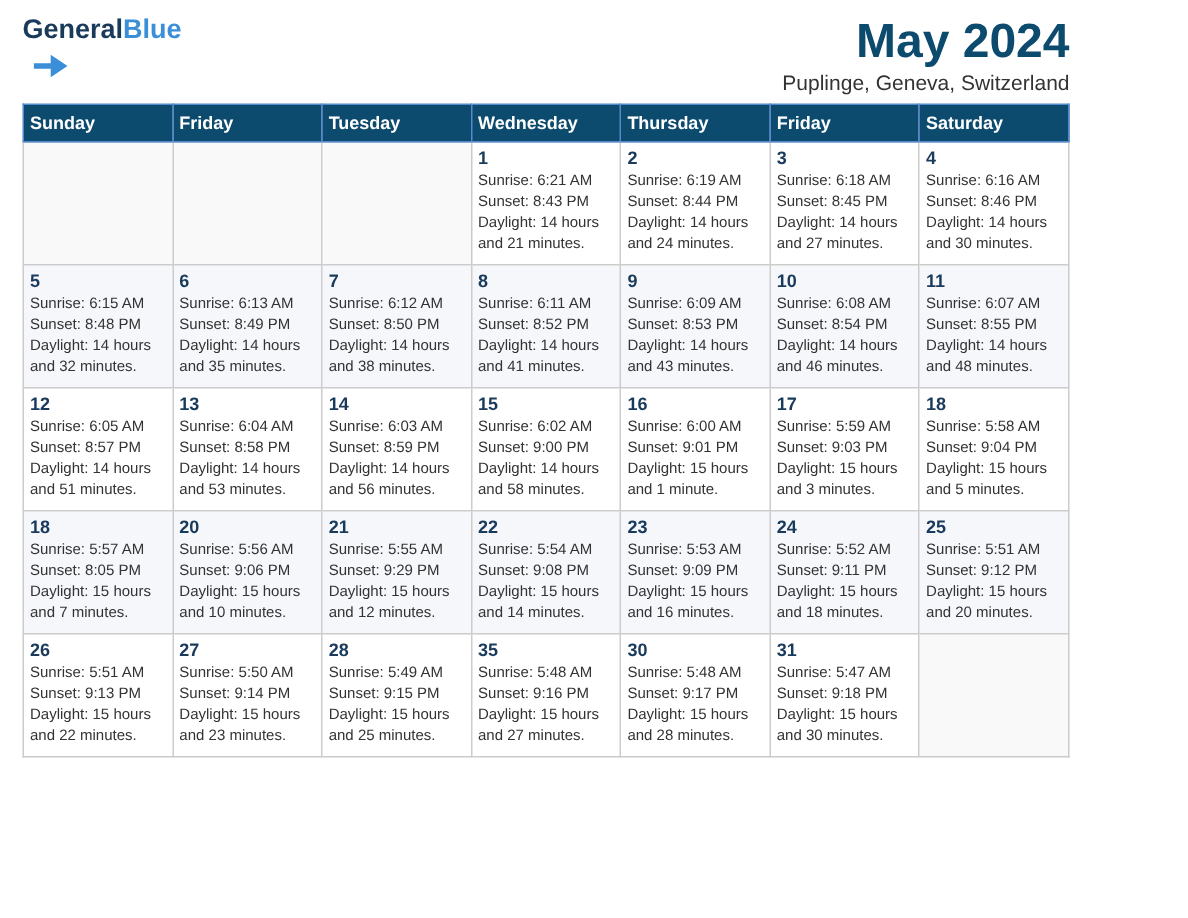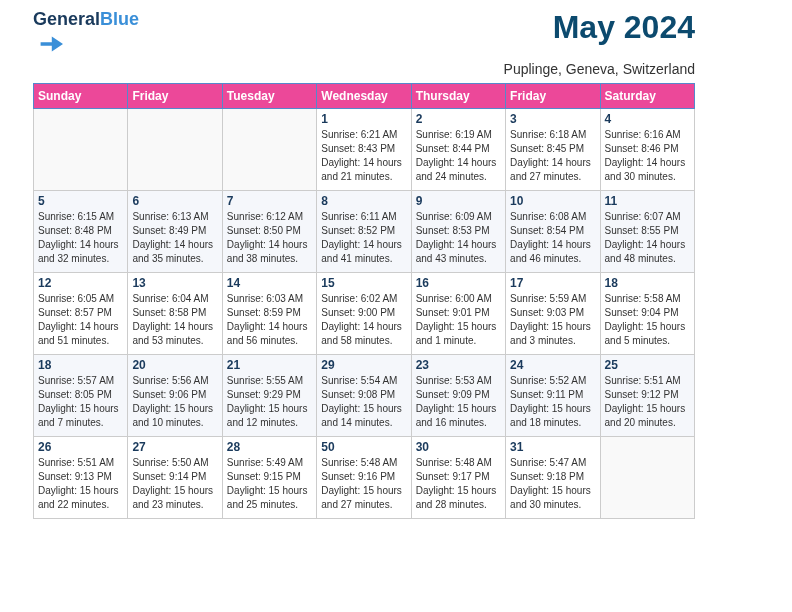--- a/index.html
+++ b/index.html
@@ -5,21 +5,21 @@
     * { box-sizing: border-box; margin: 0; padding: 0; }
     body {
       font-family: Arial, sans-serif;
       background: #fff;
       width: 792px;
       height: 612px;
       overflow: hidden;
     }
     .page {
       width: 728px;
-      padding: 10px 33px;
+      padding: 10px 15px;
     }
     .header {
       display: flex;
       justify-content: space-between;
       align-items: flex-start;
       margin-bottom: 6px;
     }
     .logo {
       display: flex;
       align-items: center;
@@ -43,29 +43,29 @@
     }
     .main-title {
       font-size: 32px;
       font-weight: bold;
       color: #0c4a6e;
       line-height: 1.1;
     }
     .subtitle {
       font-size: 14px;
       color: #333;
-      margin-top: 16px;
+      margin-top: 2px;
     }
     .calendar {
       width: 100%;
       border-collapse: collapse;
       table-layout: fixed;
     }
     .calendar th {
-      background: #ec4899;
+      background: #0c4a6e;
       color: #fff;
       font-size: 12px;
       font-weight: bold;
       padding: 5px 4px;
       text-align: left;
       border: 1px solid #5588cc;
     }
     .calendar td {
       border: 1px solid #ccc;
       vertical-align: top;
@@ -278,21 +278,21 @@
 and 10 minutes.</div>
           </td>
           <td>
             <div class="day-number">21</div>
             <div class="day-info">Sunrise: 5:55 AM
 Sunset: 9:29 PM
 Daylight: 15 hours
 and 12 minutes.</div>
           </td>
           <td>
-            <div class="day-number">29</div>
+            <div class="day-number">22</div>
             <div class="day-info">Sunrise: 5:54 AM
 Sunset: 9:08 PM
 Daylight: 15 hours
 and 14 minutes.</div>
           </td>
           <td>
             <div class="day-number">23</div>
             <div class="day-info">Sunrise: 5:53 AM
 Sunset: 9:09 PM
 Daylight: 15 hours
@@ -329,21 +329,21 @@
 and 23 minutes.</div>
           </td>
           <td>
             <div class="day-number">28</div>
             <div class="day-info">Sunrise: 5:49 AM
 Sunset: 9:15 PM
 Daylight: 15 hours
 and 25 minutes.</div>
           </td>
           <td>
-            <div class="day-number">50</div>
+            <div class="day-number">35</div>
             <div class="day-info">Sunrise: 5:48 AM
 Sunset: 9:16 PM
 Daylight: 15 hours
 and 27 minutes.</div>
           </td>
           <td>
             <div class="day-number">30</div>
             <div class="day-info">Sunrise: 5:48 AM
 Sunset: 9:17 PM
 Daylight: 15 hours

